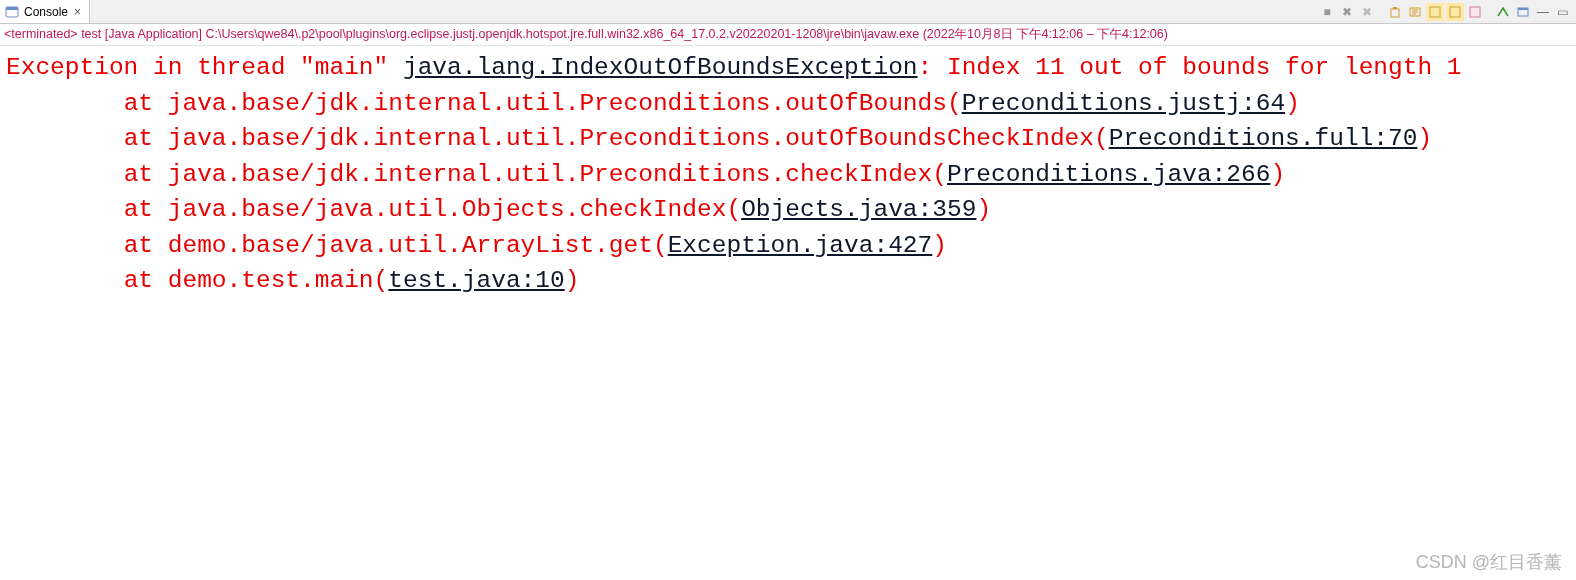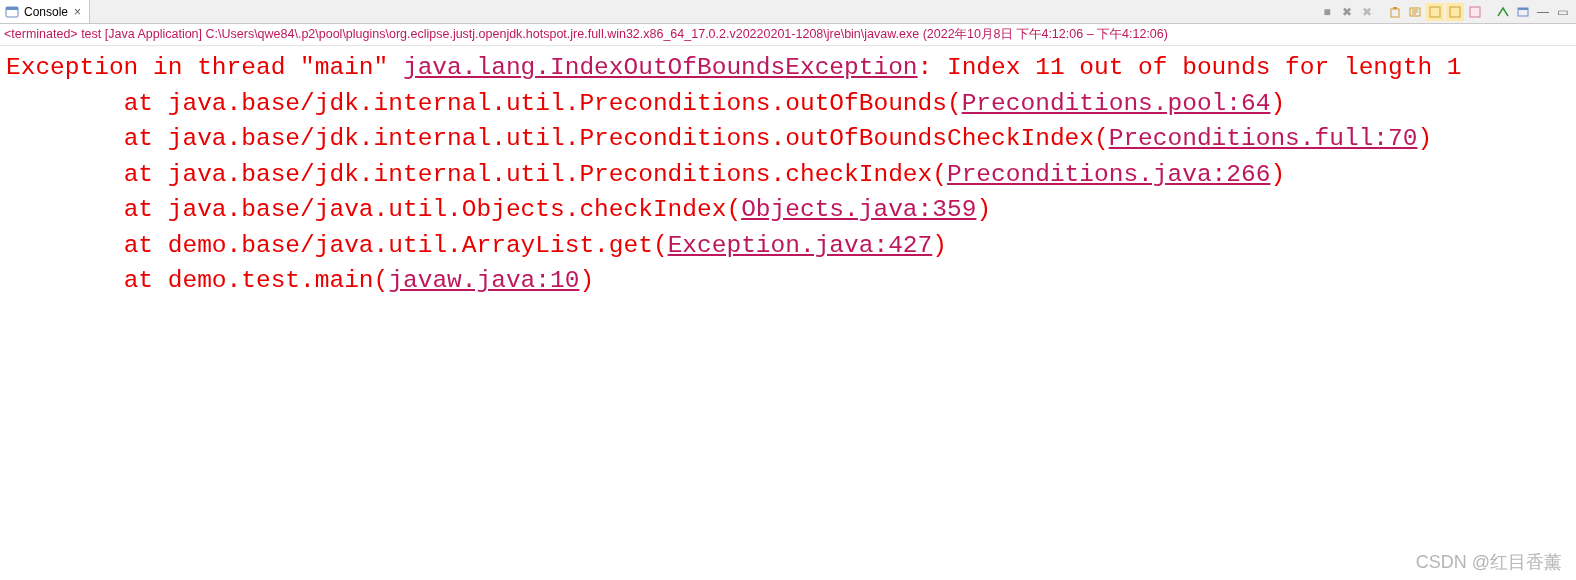--- a/index.html
+++ b/index.html
@@ -55,21 +55,21 @@
   .console {
     font-family: Consolas, "Courier New", monospace;
     font-size: 24.5px;
     line-height: 1.45;
     color: #e90000;
     padding: 4px 6px;
     white-space: pre-wrap;
     word-break: break-all;
   }
   .link {
-    color: #be185d;
+    color: #0f172a;
     text-decoration: underline;
   }
   .watermark {
     position: absolute;
     right: 14px;
     bottom: 6px;
     font-size: 18px;
     color: rgba(120,120,120,0.55);
     font-family: "Microsoft YaHei", sans-serif;
     pointer-events: none;
@@ -137,21 +137,21 @@
     <span class="tool-btn">—</span>
     <span class="tool-btn">▭</span>
   </div>
 </div>
 
 <div class="status-line">
   <span>&lt;terminated&gt;</span><span> test [Java Application] C:\Users\qwe84\.p2\pool\plugins\org.eclipse.justj.openjdk.hotspot.jre.full.win32.x86_64_17.0.2.v20220201-1208\jre\bin\javaw.exe  (2022年10月8日 下午4:12:06 – 下午4:12:06)</span>
 </div>
 
 <div class="console"><span>Exception in thread "main" </span><a class="link">java.lang.IndexOutOfBoundsException</a><span>: Index 11 out of bounds for length 1</span>
-<span>	at java.base/jdk.internal.util.Preconditions.outOfBounds(</span><a class="link">Preconditions.pool:64</a><span>)</span>
+<span>	at java.base/jdk.internal.util.Preconditions.outOfBounds(</span><a class="link">Preconditions.justj:64</a><span>)</span>
 <span>	at java.base/jdk.internal.util.Preconditions.outOfBoundsCheckIndex(</span><a class="link">Preconditions.full:70</a><span>)</span>
 <span>	at java.base/jdk.internal.util.Preconditions.checkIndex(</span><a class="link">Preconditions.java:266</a><span>)</span>
 <span>	at java.base/java.util.Objects.checkIndex(</span><a class="link">Objects.java:359</a><span>)</span>
 <span>	at demo.base/java.util.ArrayList.get(</span><a class="link">Exception.java:427</a><span>)</span>
-<span>	at demo.test.main(</span><a class="link">javaw.java:10</a><span>)</span>
+<span>	at demo.test.main(</span><a class="link">test.java:10</a><span>)</span>
 </div>
 
 <div class="watermark">CSDN @红目香薰</div>
 
 </body></html>

